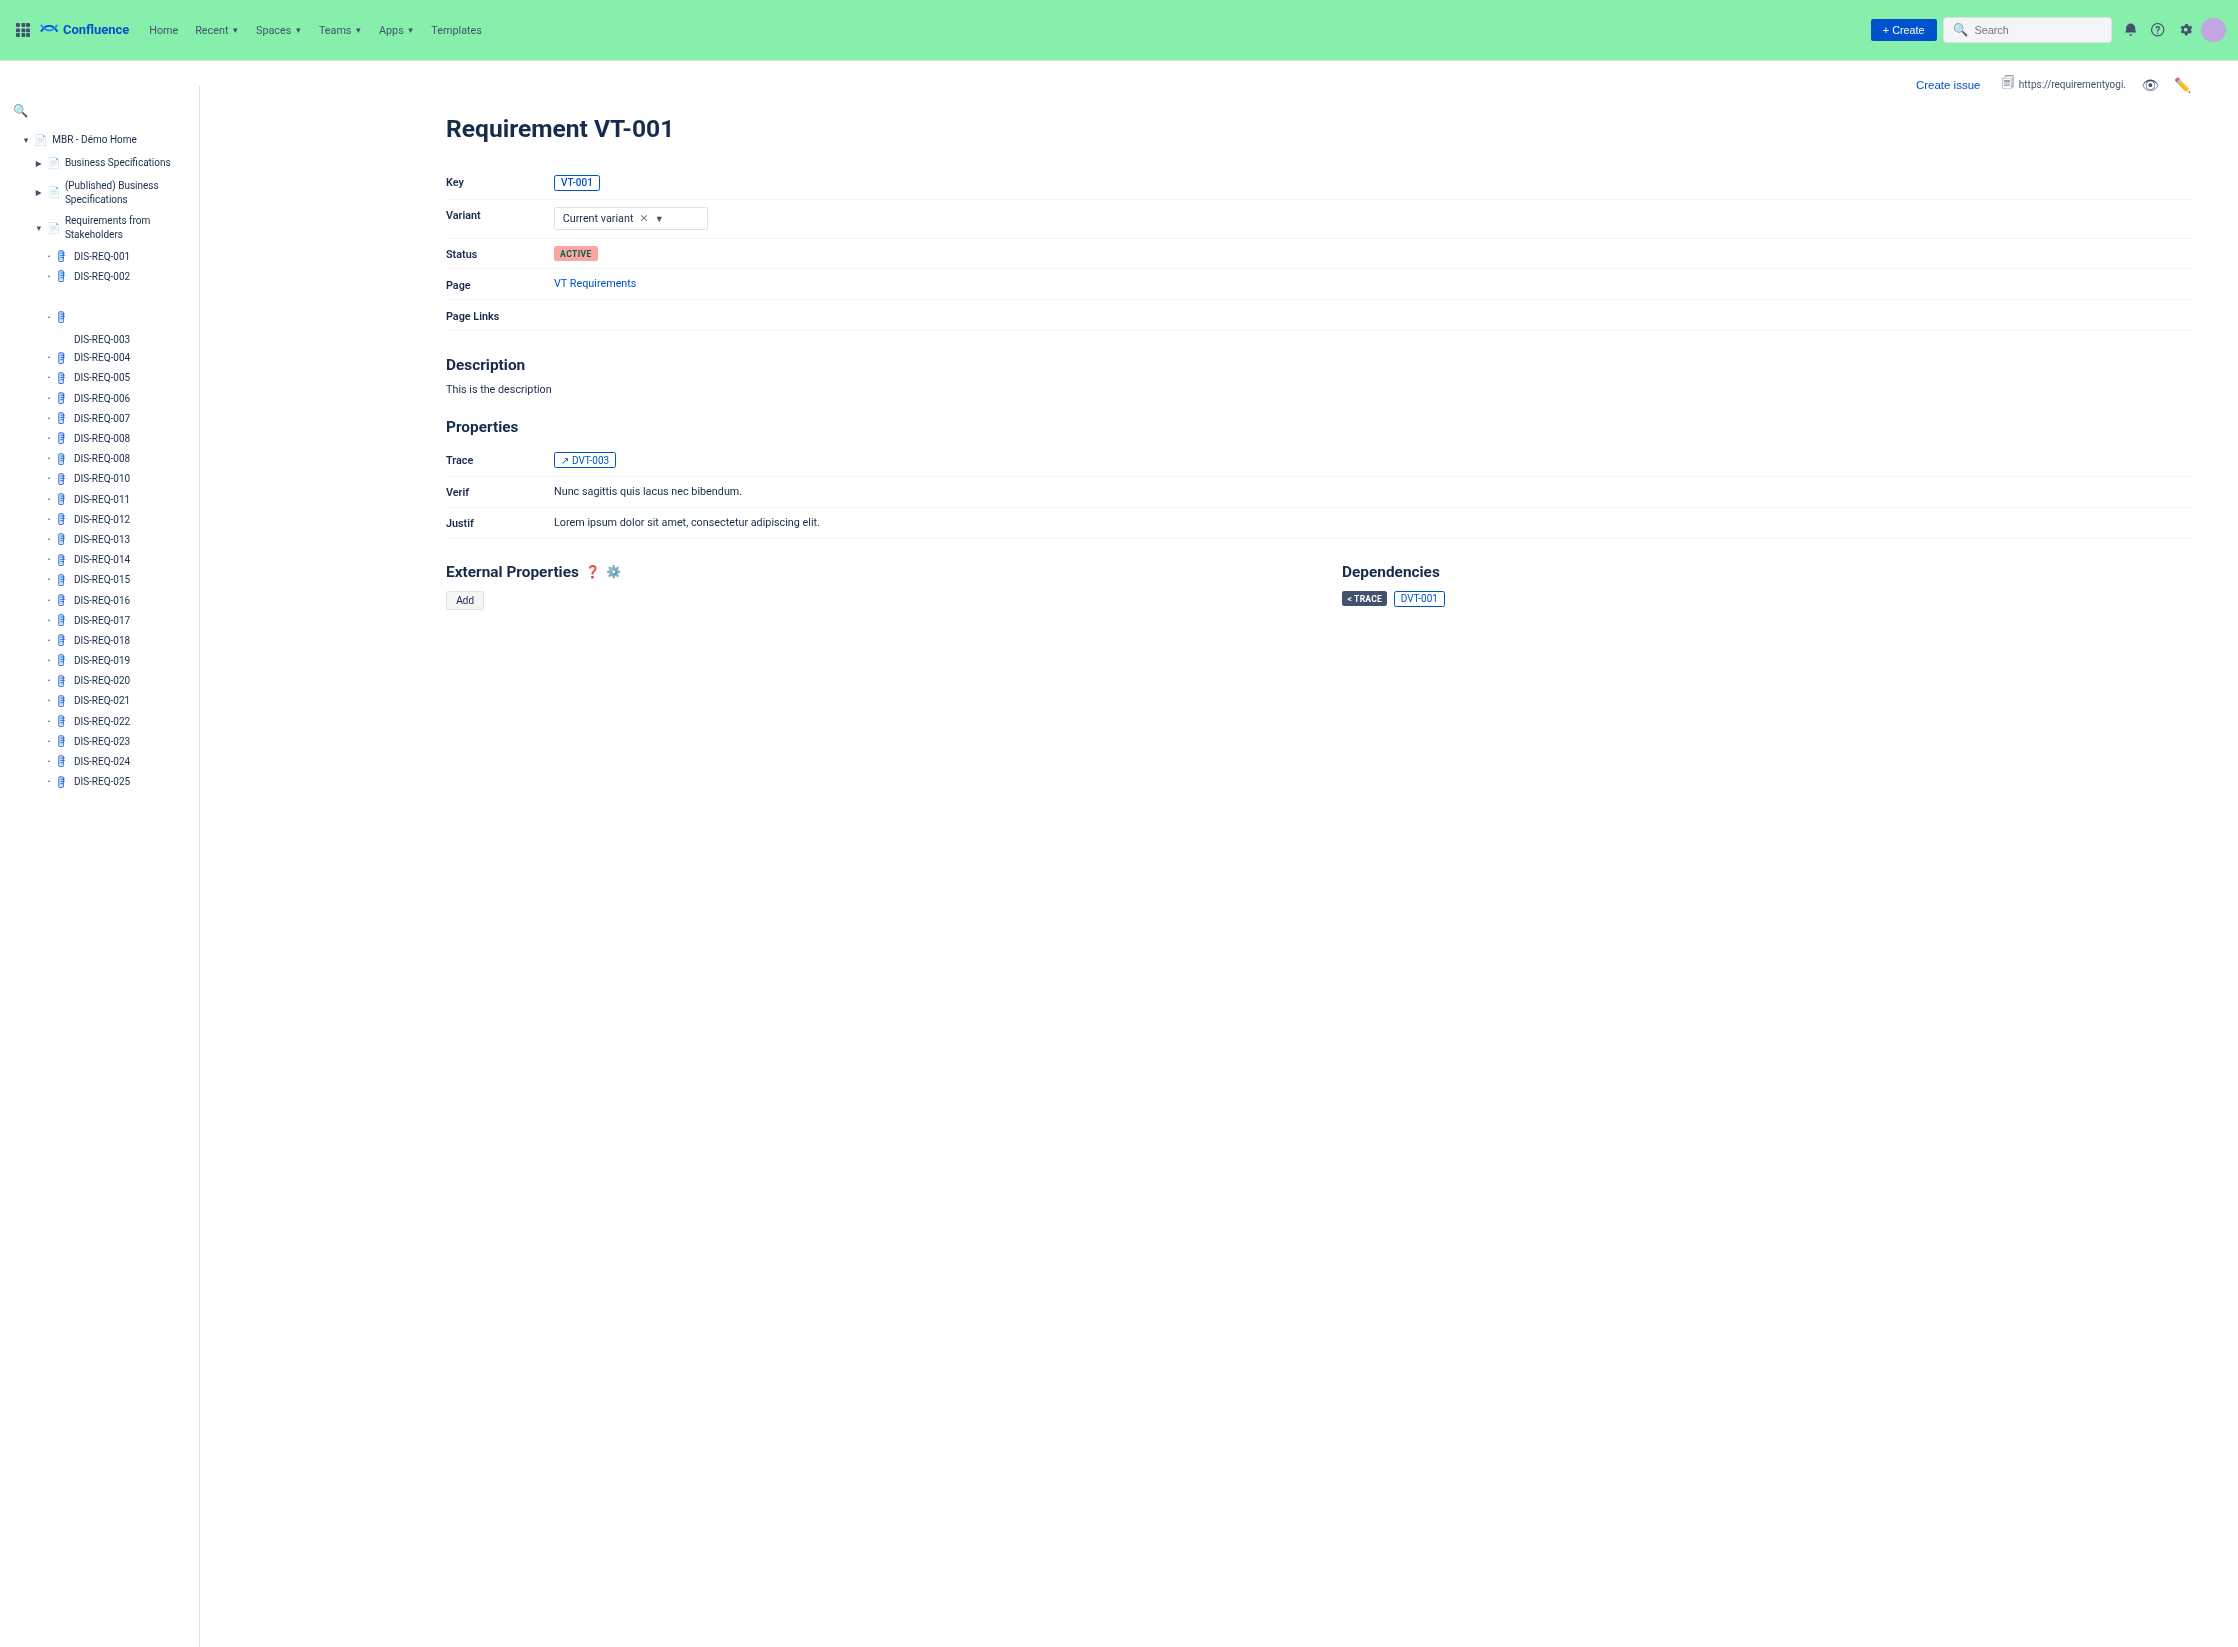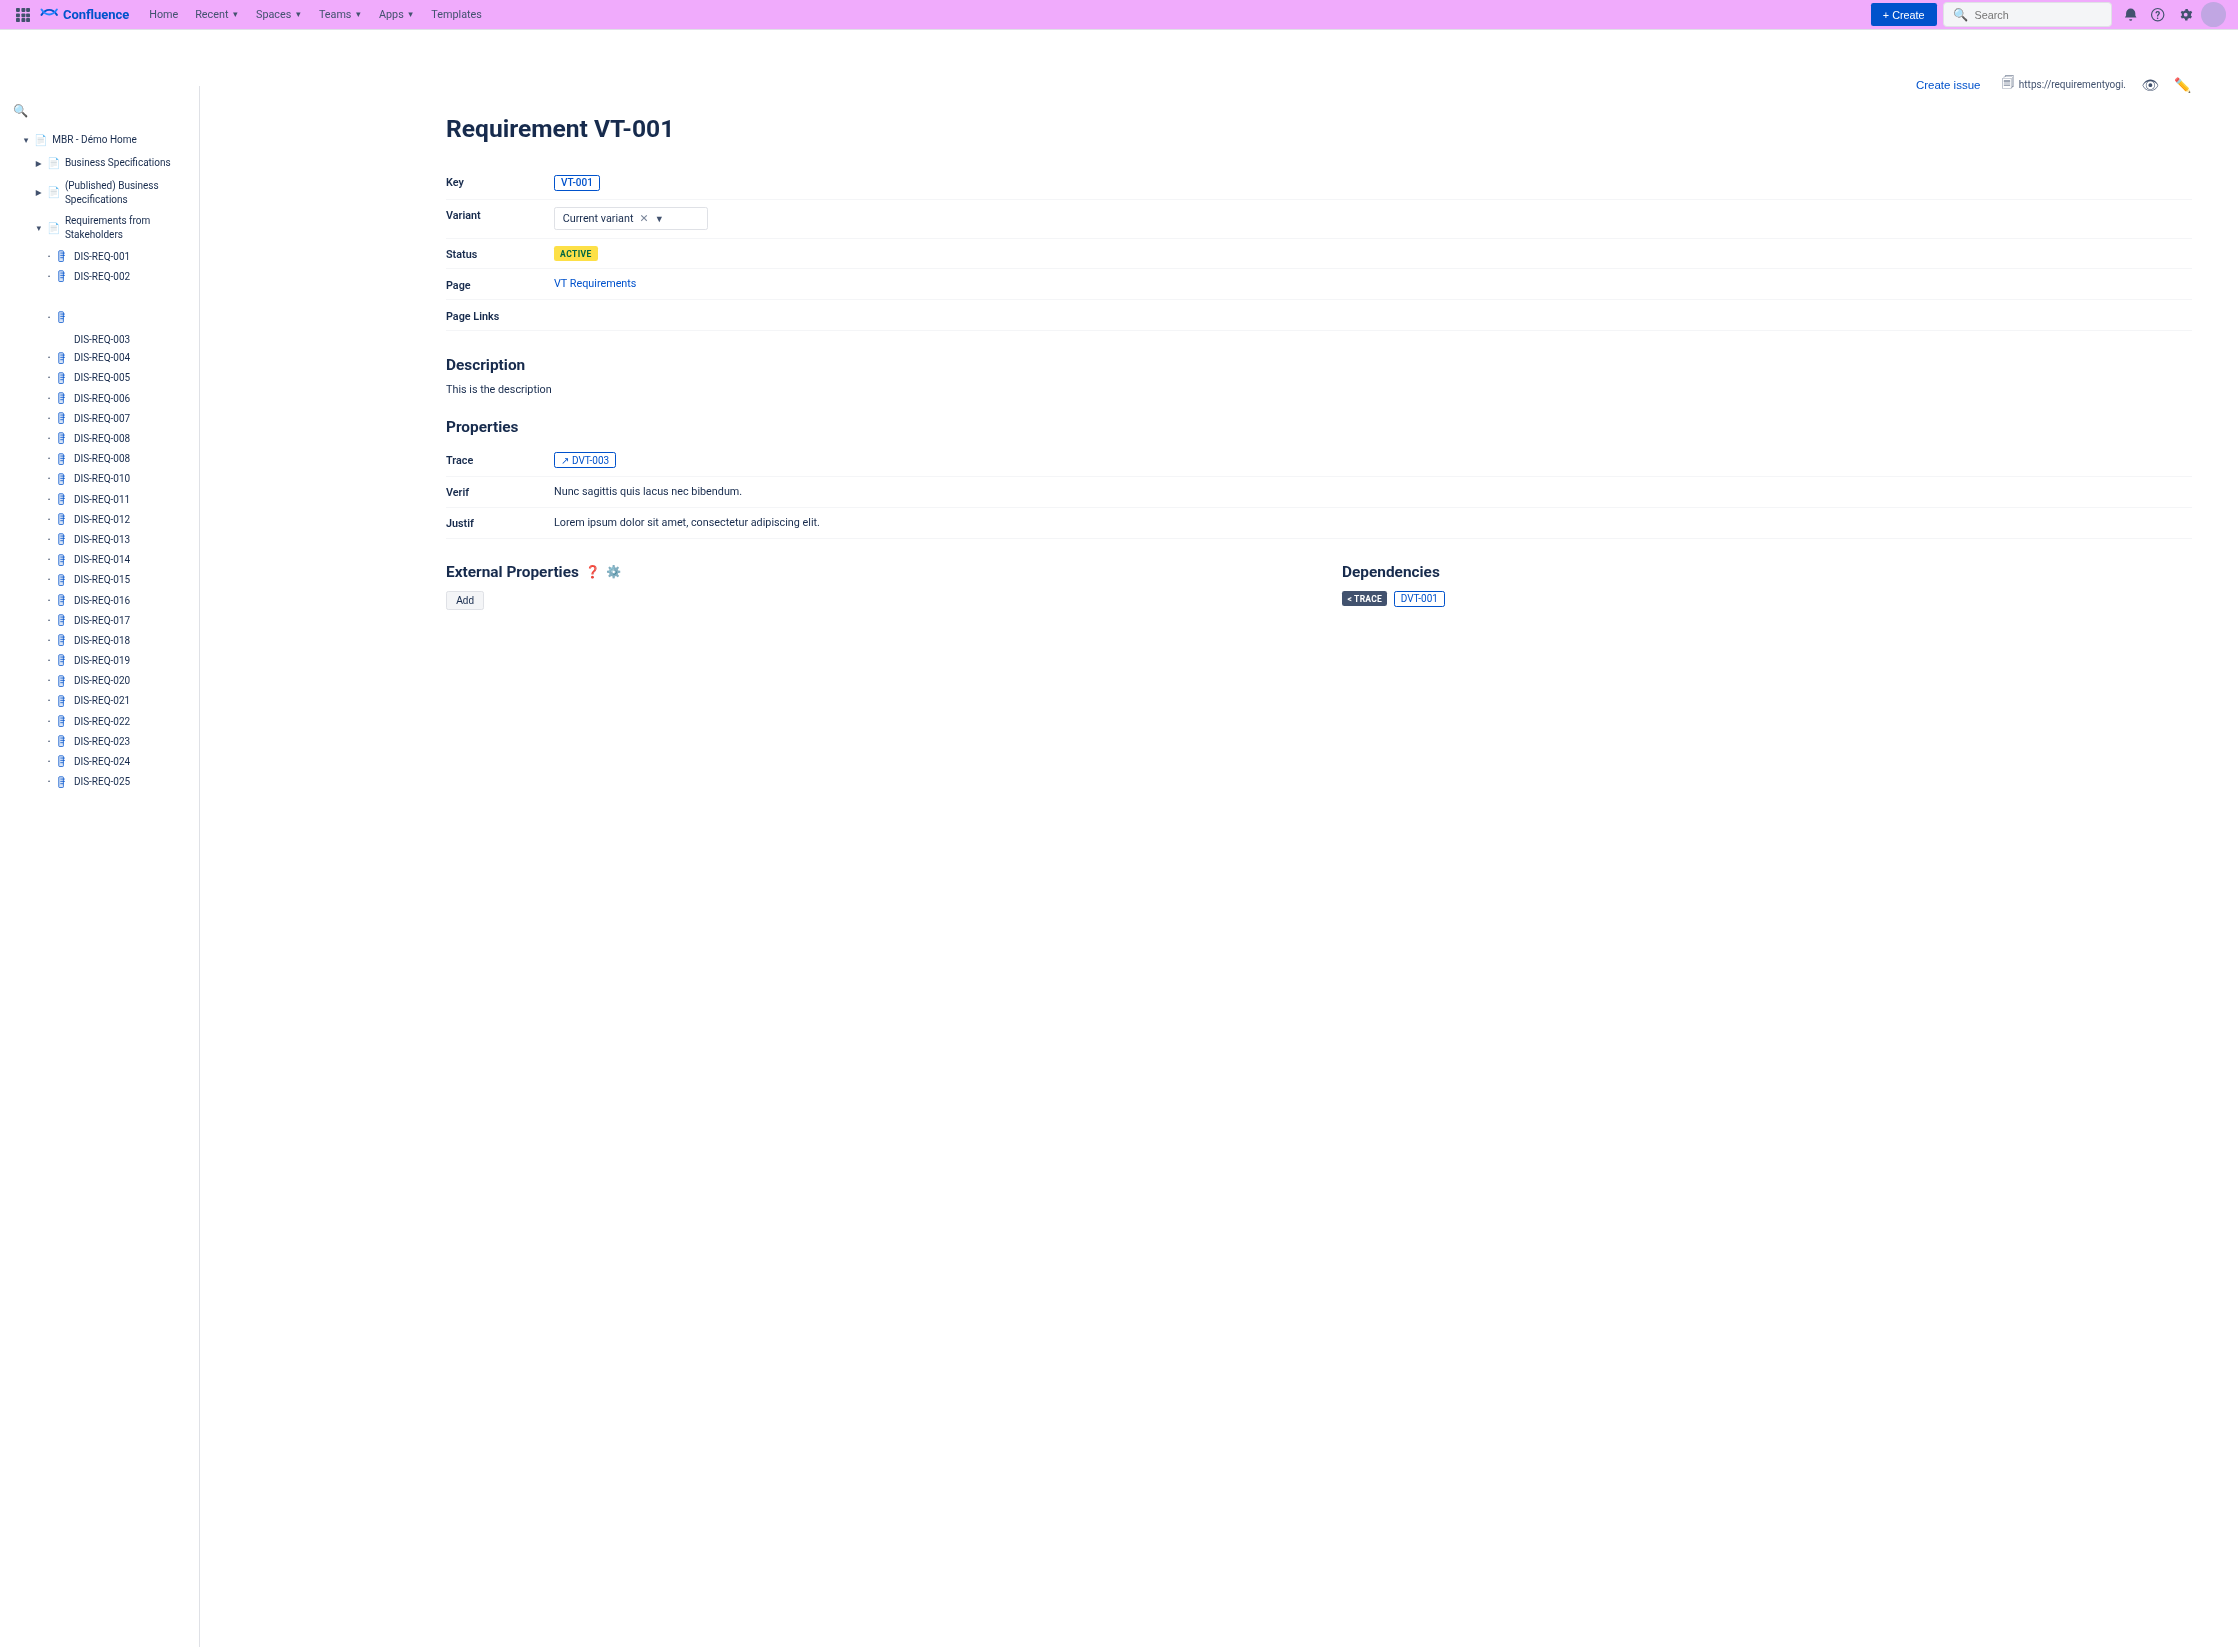--- a/index.html
+++ b/index.html
@@ -1,21 +1,21 @@
 <!DOCTYPE html>
 <html style="font-size:12.3px"><head>
   <meta charset="utf-8">
   <style>
     * { box-sizing: border-box; margin: 0; padding: 0; }
     body { font-family: -apple-system, BlinkMacSystemFont, 'Segoe UI', Roboto, sans-serif; font-size: 10.8px; color: #172B4D; background: #fff; }
 
     
     .topnav {
-      display: flex; align-items: center; height: 30px;
-      background: #f0abfc; border-bottom: 0.8px solid #DFE1E6;
+      display: flex; align-items: center; height: 61px;
+      background: #86efac; border-bottom: 0.8px solid #DFE1E6;
       padding: 0 12.3px; gap: 6.1px; position: fixed; top: 0; left: 0; right: 0; z-index: 100;
     }
     .topnav-grid-icon { width: 21.5px; height: 21.5px; display: flex; align-items: center; justify-content: center; cursor: pointer; color: #42526E; }
     .topnav-logo { display: flex; align-items: center; gap: 4.6px; margin-right: 6.1px; }
     .topnav-logo-icon { color: #0052CC; font-size: 15.4px; font-weight: bold; }
     .topnav-logo-text { color: #0052CC; font-weight: 700; font-size: 13px; }
     .topnav-nav { display: flex; align-items: center; gap: 1.5px; flex: 1; }
     .topnav-nav-item {
       padding: 4.6px 7.7px; border-radius: 2.3px; cursor: pointer;
       color: #42526E; font-size: 10.8px; white-space: nowrap;
@@ -111,21 +111,21 @@
     .variant-select {
       display: inline-flex; align-items: center; gap: 6.1px;
       border: 1.2px solid #DFE1E6; border-radius: 2.3px; padding: 3.8px 7.7px;
       font-size: 10.8px; cursor: pointer; min-width: 154px;
     }
     .variant-clear { color: #7A869A; cursor: pointer; font-size: 10.8px; }
     .variant-chevron { color: #42526E; font-size: 9.2px; }
 
     
     .status-badge {
-      display: inline-flex; align-items: center; background: #fde047;
+      display: inline-flex; align-items: center; background: #fca5a5;
       color: #006644; font-size: 8.5px; font-weight: 700; padding: 2.3px 6.1px;
       border-radius: 2.3px; letter-spacing: 0.05em;
     }
 
     
     .page-link { color: #0052CC; text-decoration: none; font-size: 10.8px; }
     .create-issue-btn {
       background: none; border: none; color: #0052CC; font-size: 11.5px;
       font-weight: 500; cursor: pointer; padding: 4.6px 9.2px;
     }

